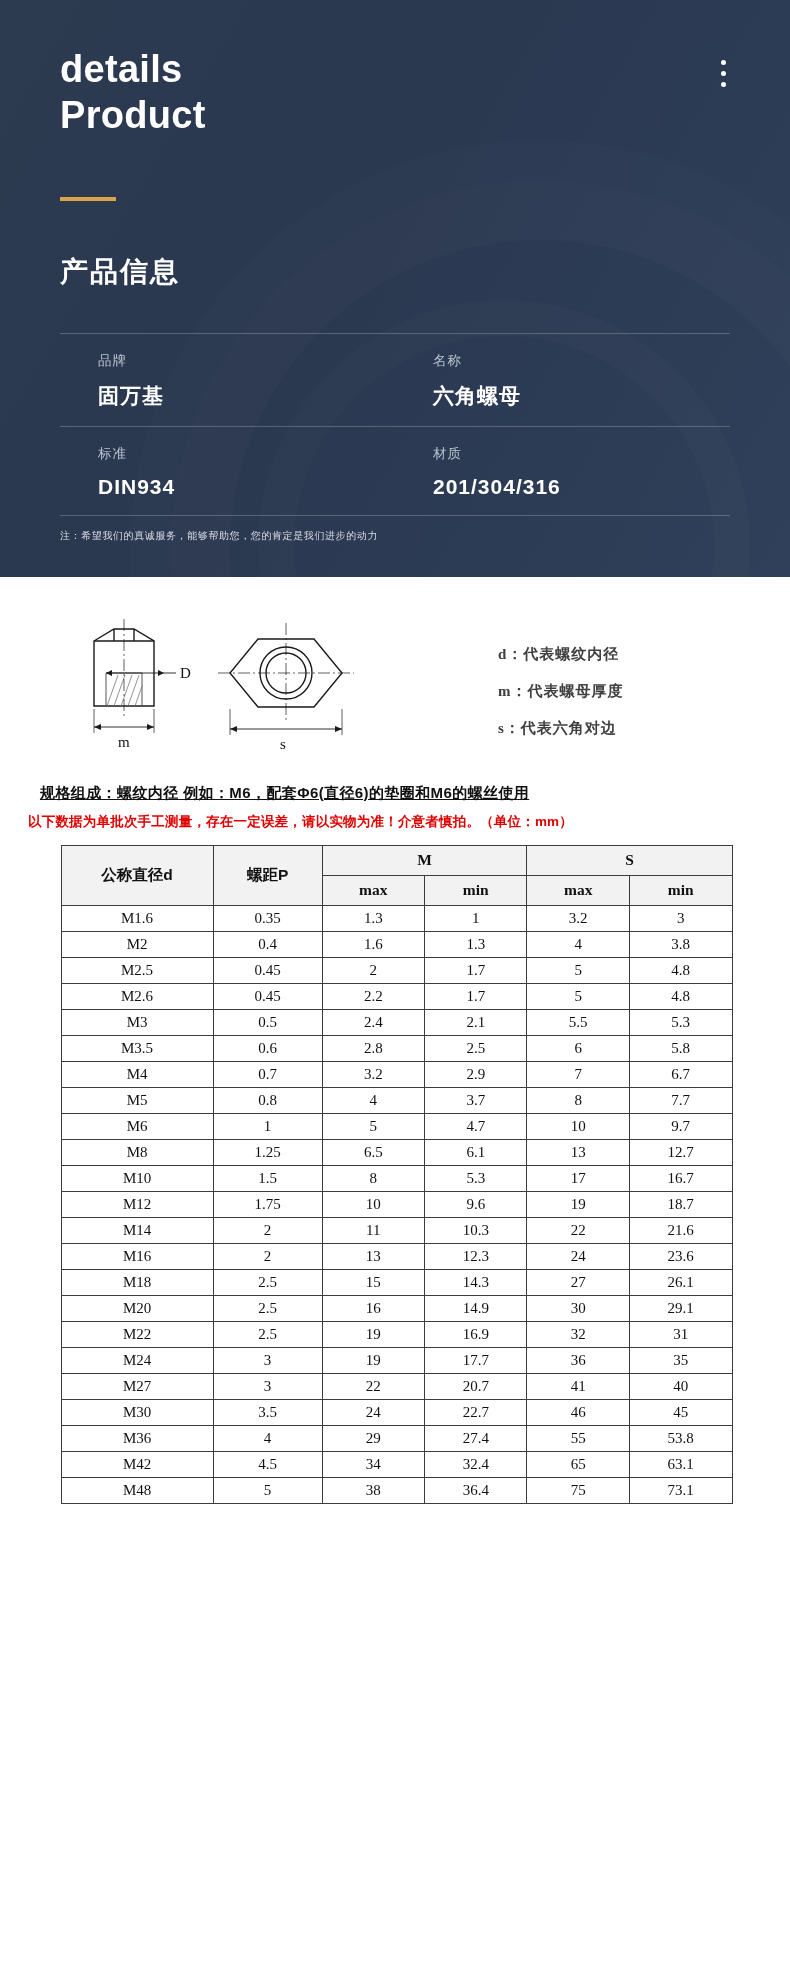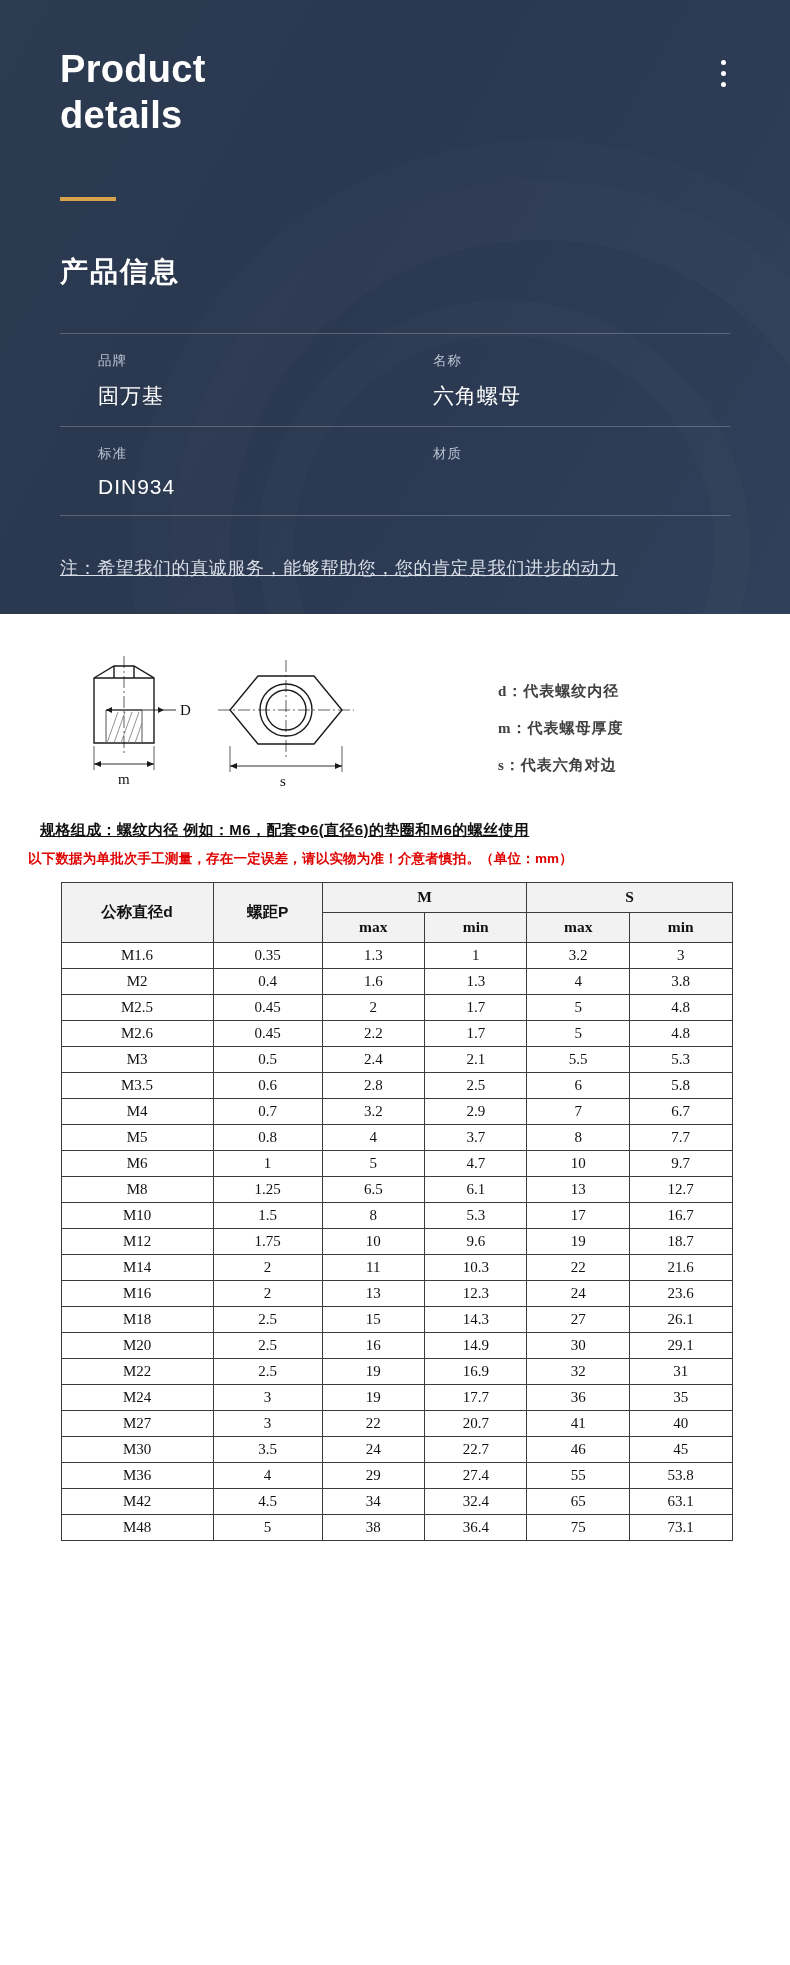--- a/index.html
+++ b/index.html
@@ -109,31 +109,30 @@
     box-sizing: border-box;
   }
   .spec-label {
     color: #b9c3d1;
     font-size: 13.5px;
     letter-spacing: 1px;
   }
   .spec-value {
     color: #ffffff;
     font-size: 21px;
-    font-weight: normal;
+    font-weight: bold;
     letter-spacing: 1px;
     margin-top: 12px;
   }
   .hero-note {
     color: #d8dee7;
-    font-size: 18px;
+    font-size: 10px;
     letter-spacing: 0.6px;
-    margin-top: 40px;
+    margin-top: 13px;
     padding-left: 0;
-    text-decoration: underline;
   }
 
   
   .white-section {
     background: #ffffff;
     padding: 24px 26px 0 26px;
   }
   .diagram-wrap {
     display: flex;
     align-items: flex-start;
@@ -221,22 +220,22 @@
 <div class="page">
 
   <div class="hero">
     <div class="dots-menu">
       <span></span>
       <span></span>
       <span></span>
     </div>
     <div class="hero-inner">
       <div class="hero-title">
+        <div>details</div>
         <div>Product</div>
-        <div>details</div>
       </div>
 
       <div class="accent-rule"></div>
 
       <div class="section-cn-title">产品信息</div>
 
       <div class="spec-table">
         <div class="spec-row">
           <div class="spec-cell">
             <div class="spec-label">品牌</div>
@@ -247,20 +246,21 @@
             <div class="spec-value">六角螺母</div>
           </div>
         </div>
         <div class="spec-row">
           <div class="spec-cell">
             <div class="spec-label">标准</div>
             <div class="spec-value">DIN934</div>
           </div>
           <div class="spec-cell">
             <div class="spec-label">材质</div>
+            <div class="spec-value">201/304/316</div>
           </div>
         </div>
       </div>
 
       <div class="hero-note">注：希望我们的真诚服务，能够帮助您，您的肯定是我们进步的动力</div>
     </div>
   </div>
 
   <div class="white-section">
     <div class="diagram-wrap">

